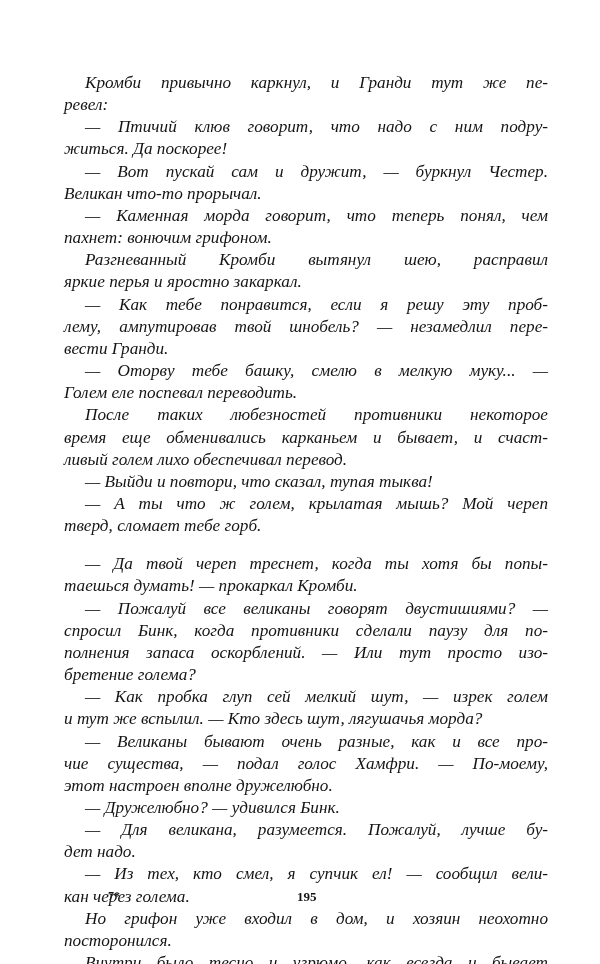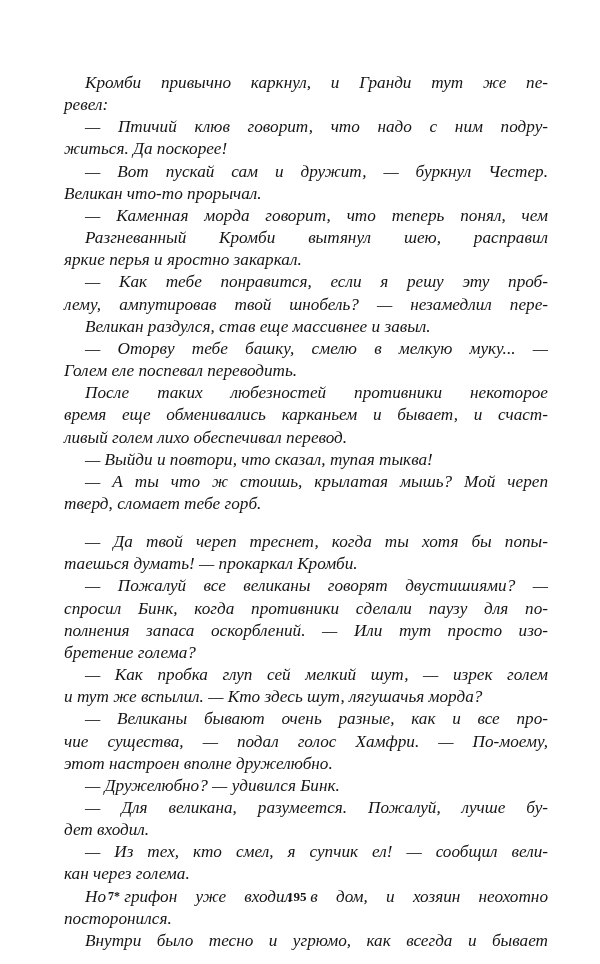--- a/index.html
+++ b/index.html
@@ -15,66 +15,65 @@
     }
     .page p { margin: 0; text-indent: 21px; text-align: justify; font-style: italic; }
     .line { display: block; text-align: justify; text-align-last: justify; white-space: nowrap; }
     .line.last { text-align-last: left; }
     .footer {
       position: absolute; top: 889px; left: 0; width: 600px;
       font-family: "Liberation Serif", "DejaVu Serif", serif;
       font-size: 12px; font-weight: bold; color: #141414;
     }
     .sig { position: absolute; left: 108px; top: 0; }
-    .pagenum { position: absolute; left: 287px; top: 0; font-size: 13px; }
+    .pagenum { position: absolute; left: 297px; top: 0; font-size: 13px; }
   </style>
 </head>
 <body>
 
 <div class="page" id="page-body">
     <p style="text-indent: 0px;">
       <span class="line" style="padding-left: 21px;">Кромби привычно каркнул, и Гранди тут же пе-</span>
       <span class="line last">ревел:</span>
     </p>
     <p style="text-indent: 0px;">
       <span class="line" style="padding-left: 21px;">— Птичий клюв говорит, что надо с ним подру-</span>
       <span class="line last">житься. Да поскорее!</span>
     </p>
     <p style="text-indent: 0px;">
       <span class="line" style="padding-left: 21px;">— Вот пускай сам и дружит, — буркнул Честер.</span>
       <span class="line last">Великан что-то прорычал.</span>
     </p>
     <p style="text-indent: 0px;">
       <span class="line" style="padding-left: 21px;">— Каменная морда говорит, что теперь понял, чем</span>
+      <span class="line last">пахнет: вонючим грифоном.</span>
     </p>
     <p style="text-indent: 0px;">
       <span class="line" style="padding-left: 21px;">Разгневанный Кромби вытянул шею, расправил</span>
       <span class="line last">яркие перья и яростно закаркал.</span>
     </p>
     <p style="text-indent: 0px;">
       <span class="line" style="padding-left: 21px;">— Как тебе понравится, если я решу эту проб-</span>
       <span class="line">лему, ампутировав твой шнобель? — незамедлил пере-</span>
-    </p>
-    <p style="text-indent: 0px;">
-      <span class="line last" style="padding-left: 21px;">Великан раздулся, став еще массивнее и завыл.</span>
+      <span class="line last">вести Гранди.</span>
     </p>
     <p style="text-indent: 0px;">
       <span class="line" style="padding-left: 21px;">— Оторву тебе башку, смелю в мелкую муку... —</span>
       <span class="line last">Голем еле поспевал переводить.</span>
     </p>
     <p style="text-indent: 0px;">
       <span class="line" style="padding-left: 21px;">После таких любезностей противники некоторое</span>
       <span class="line">время еще обменивались карканьем и бывает, и счаст-</span>
       <span class="line last">ливый голем лихо обеспечивал перевод.</span>
     </p>
     <p style="text-indent: 0px;">
       <span class="line last" style="padding-left: 21px;">— Выйди и повтори, что сказал, тупая тыква!</span>
     </p>
     <p style="text-indent: 0px;">
-      <span class="line" style="padding-left: 21px;">— А ты что ж стоишь, крылатая мышь? Мой череп</span>
+      <span class="line" style="padding-left: 21px;">— А ты что ж голем, крылатая мышь? Мой череп</span>
       <span class="line last">тверд, сломает тебе горб.</span>
     </p>
     <p style="text-indent: 0px; margin-top: 16px;">
       <span class="line" style="padding-left: 21px;">— Да твой череп треснет, когда ты хотя бы попы-</span>
       <span class="line last">таешься думать! — прокаркал Кромби.</span>
     </p>
     <p style="text-indent: 0px;">
       <span class="line" style="padding-left: 21px;">— Пожалуй все великаны говорят двустишиями? —</span>
       <span class="line">спросил Бинк, когда противники сделали паузу для по-</span>
       <span class="line">полнения запаса оскорблений. — Или тут просто изо-</span>
@@ -87,21 +86,21 @@
     <p style="text-indent: 0px;">
       <span class="line" style="padding-left: 21px;">— Великаны бывают очень разные, как и все про-</span>
       <span class="line">чие существа, — подал голос Хамфри. — По-моему,</span>
       <span class="line last">этот настроен вполне дружелюбно.</span>
     </p>
     <p style="text-indent: 0px;">
       <span class="line last" style="padding-left: 21px;">— Дружелюбно? — удивился Бинк.</span>
     </p>
     <p style="text-indent: 0px;">
       <span class="line" style="padding-left: 21px;">— Для великана, разумеется. Пожалуй, лучше бу-</span>
-      <span class="line last">дет входил.</span>
+      <span class="line last">дет надо.</span>
     </p>
     <p style="text-indent: 0px;">
       <span class="line" style="padding-left: 21px;">— Из тех, кто смел, я супчик ел! — сообщил вели-</span>
       <span class="line last">кан через голема.</span>
     </p>
     <p style="text-indent: 0px;">
       <span class="line" style="padding-left: 21px;">Но грифон уже входил в дом, и хозяин неохотно</span>
       <span class="line last">посторонился.</span>
     </p>
     <p style="text-indent: 0px;">

